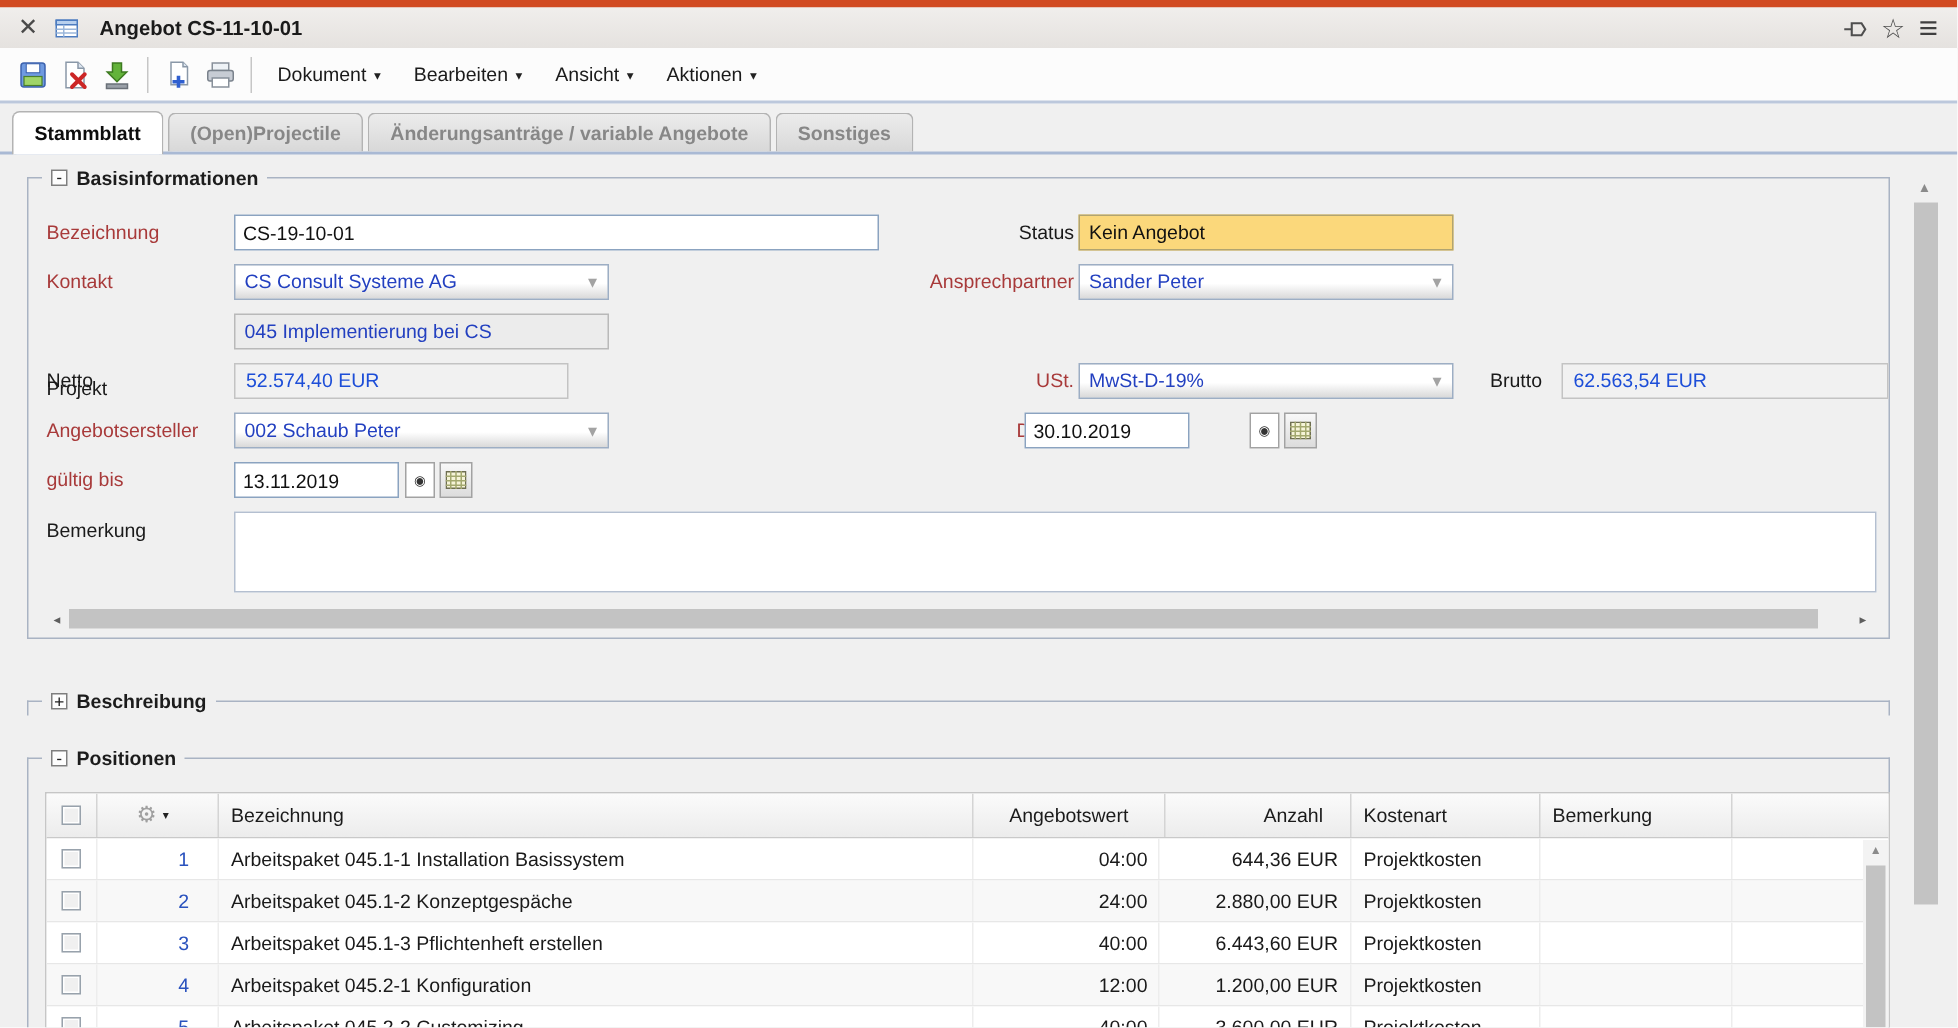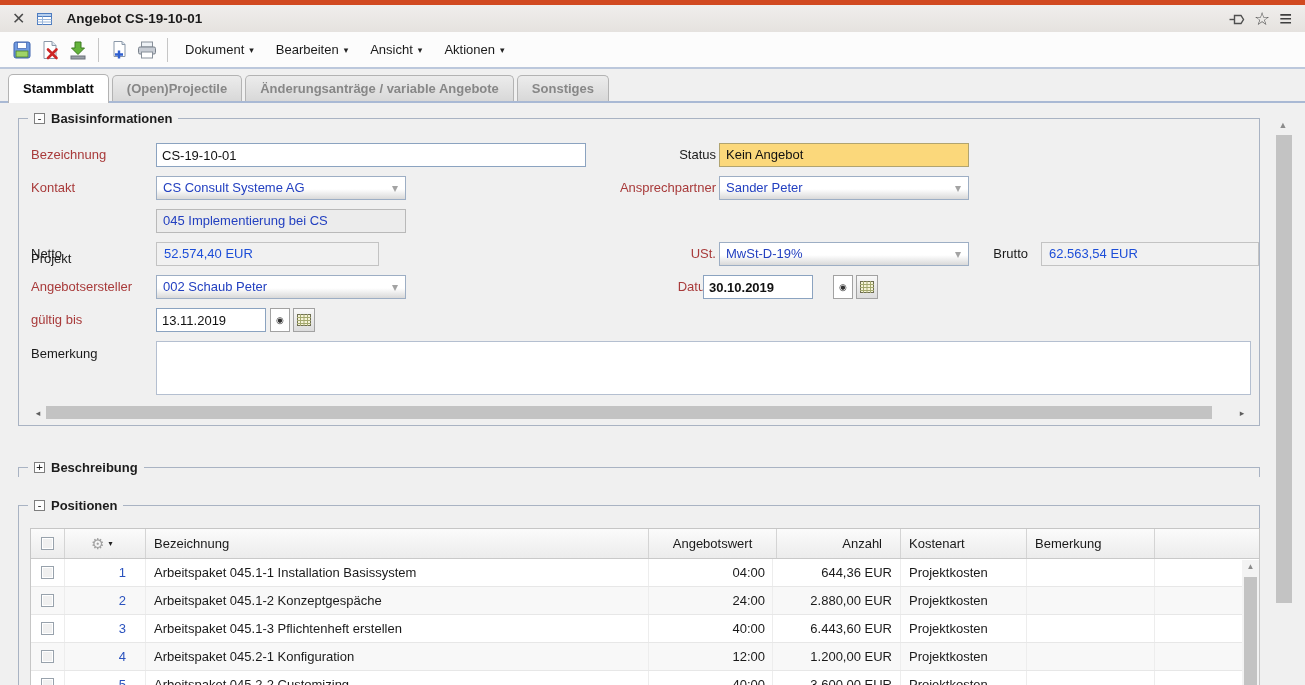--- a/index.html
+++ b/index.html
@@ -92,21 +92,21 @@
 
   <div class="titlebar">
     <span class="close-x">✕</span>
     <span class="title-icon">
       <svg width="17" height="16" viewBox="0 0 17 16">
         <rect x="1.5" y="2.5" width="14" height="11" fill="#fff" stroke="#4d7cc0"></rect>
         <rect x="1.5" y="2.5" width="14" height="3" fill="#b8d0ee" stroke="#4d7cc0"></rect>
         <path d="M1.5 8.5 h14 M1.5 11 h14 M6.5 5.5 v8" stroke="#9ab6da" fill="none"></path>
       </svg>
     </span>
-    <span class="title-text">Angebot CS-19-10-01</span>
+    <span class="title-text">Angebot CS-11-10-01</span>
     <span class="tb-right">
       <span class="pin-ic">
         <svg width="17" height="16" viewBox="0 0 17 16">
           <path d="M1.5 8.5 h5" stroke="#4e4e4e" stroke-width="1.4" fill="none"></path>
           <path d="M6.5 4.5 h6.5 l2.5 4 -2.5 4 H6.5 z" fill="none" stroke="#4e4e4e" stroke-width="1.4"></path>
         </svg>
       </span>
       <span class="star-ic">☆</span>
       <span class="burger-ic">≡</span>
     </span>
@@ -209,21 +209,21 @@
     </div>
     <span class="lbl rgt" style="left:949px;top:123px;width:60px;">Brutto</span>
     <div class="fld ro-money" style="left:1022px;top:123px;width:218px;">62.563,54 EUR</div>
 
     <span class="lbl req" style="left:12px;top:156px;">Angebotsersteller</span>
     <div class="fld combo" style="left:137px;top:156px;width:250px;">
       <span class="ctext">002 Schaub Peter</span>
       <span class="carrow">▾</span>
     </div>
     <span class="lbl req rgt" style="left:500px;top:156px;width:197px;">Datum</span>
-    <input class="fld input" style="left: 684px; top: 156px; width: 110px; font-weight: bold;" value="30.10.2019">
+    <input class="fld input" style="left: 664px; top: 156px; width: 110px;" value="30.10.2019">
     <span class="sbtn" style="left:814px;top:156px;width:20px;">◉</span>
     <span class="sbtn calbtn" style="left:837px;top:156px;width:22px;">
       <svg width="14" height="12" viewBox="0 0 14 12">
         <rect x="0.5" y="0.5" width="13" height="11" fill="#f6f4d8" stroke="#6e6e52"></rect>
         <path d="M0 3.5h14 M0 6.5h14 M0 9.5h14 M3.5 0v12 M7 0v12 M10.5 0v12" stroke="#a3a86e" fill="none"></path>
       </svg>
     </span>
 
     <span class="lbl req" style="left:12px;top:189px;">gültig bis</span>
     <input class="fld input" style="left: 137px; top: 189px; width: 110px;" value="13.11.2019">

